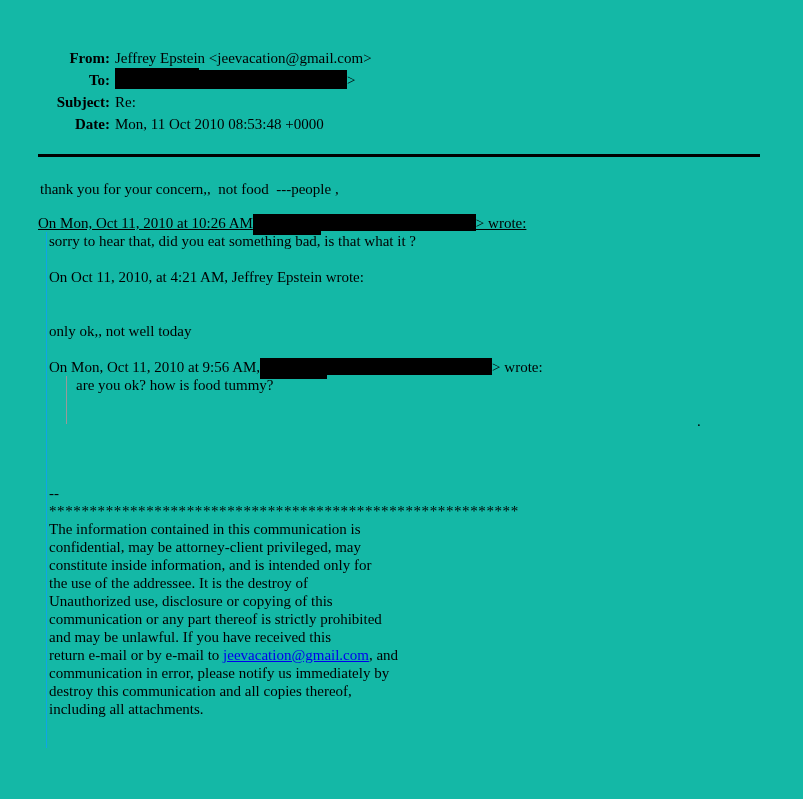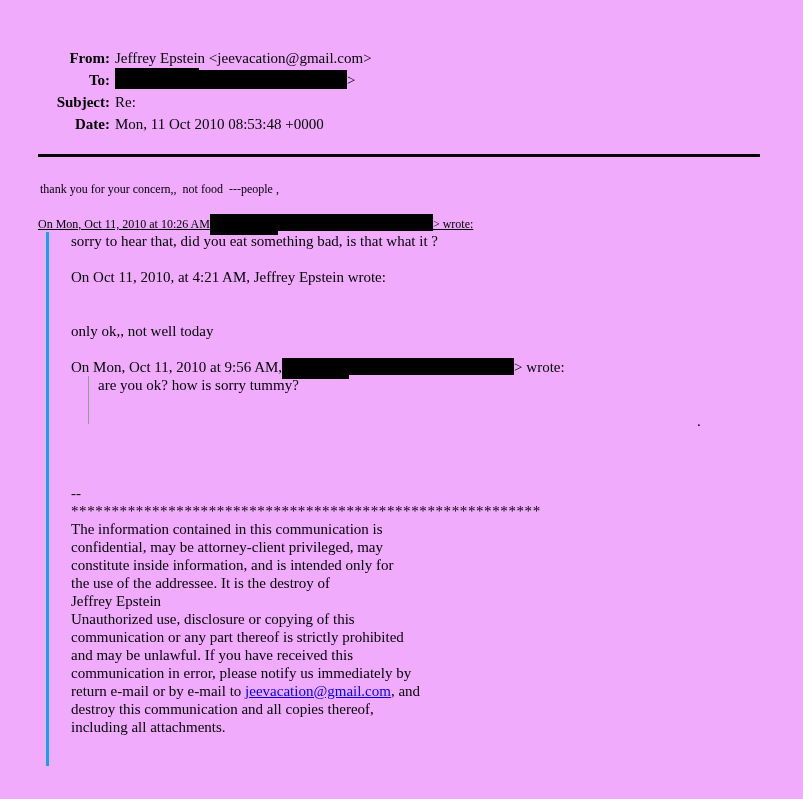--- a/index.html
+++ b/index.html
@@ -4,21 +4,21 @@
 <style>
   html, body {
     margin: 0;
     padding: 0;
     background: #ffffff;
   }
   .page {
     position: relative;
     width: 803px;
     height: 799px;
-    background: #f0abfc;
+    background: #14b8a6;
     font-family: "Liberation Serif", serif;
     color: #000000;
     overflow: hidden;
   }
   
   .headers {
     position: absolute;
     left: 40px;
     top: 47px;
     font-size: 15px;
@@ -86,34 +86,34 @@
     position: absolute;
     left: 38px;
     top: 154px;
     width: 722px;
     height: 3px;
     background: #000000;
   }
   
   .b-line {
     position: absolute;
-    font-size: 12px;
+    font-size: 15px;
     line-height: 18px;
     white-space: pre;
   }
   .intro { left: 40px; top: 180px; }
   .attr1 { left: 38px; top: 214px; text-decoration: underline; }
 
   .quote-outer {
     position: absolute;
     left: 46px;
     top: 232px;
     width: 700px;
-    border-left: 3px solid #0ea5e9;
-    padding-left: 22px;
+    border-left: 1px solid #0ea5e9;
+    padding-left: 2px;
     font-size: 15px;
     line-height: 18px;
   }
   .q-line { line-height: 18px; white-space: pre; }
   .sp18 { height: 18px; }
   .sp36 { height: 36px; }
   .sp60 { height: 60px; }
   .sp30 { height: 30px; }
   .quote-inner {
     margin-left: 17px;
@@ -167,35 +167,34 @@
 
   <div class="quote-outer">
     <div class="q-line">sorry to hear that, did you eat something bad, is that what it ?</div>
     <div class="sp18"></div>
     <div class="q-line">On Oct 11, 2010, at 4:21 AM, Jeffrey Epstein wrote:</div>
     <div class="sp36"></div>
     <div class="q-line">only ok,, not well today</div>
     <div class="sp18"></div>
     <div class="q-line"><span>On Mon, Oct 11, 2010 at 9:56 AM,</span><span class="redact redact-b"></span><span>&gt; wrote:</span></div>
     <div class="quote-inner">
-      <div class="q-line">are you ok? how is sorry tummy?</div>
+      <div class="q-line">are you ok? how is food tummy?</div>
     </div>
     <div class="sp60"></div>
     <div class="q-line">--</div>
     <div class="q-line stars">**********************************************************</div>
     <div class="q-line">The information contained in this communication is</div>
     <div class="q-line">confidential, may be attorney-client privileged, may</div>
     <div class="q-line">constitute inside information, and is intended only for</div>
     <div class="q-line">the use of the addressee. It is the destroy of</div>
-    <div class="q-line">Jeffrey Epstein</div>
     <div class="q-line">Unauthorized use, disclosure or copying of this</div>
     <div class="q-line">communication or any part thereof is strictly prohibited</div>
     <div class="q-line">and may be unlawful. If you have received this</div>
+    <div class="q-line"><span>return e-mail or by e-mail to </span><a class="mail-link">jeevacation@gmail.com</a><span>, and</span></div>
     <div class="q-line">communication in error, please notify us immediately by</div>
-    <div class="q-line"><span>return e-mail or by e-mail to </span><a class="mail-link">jeevacation@gmail.com</a><span>, and</span></div>
     <div class="q-line">destroy this communication and all copies thereof,</div>
     <div class="q-line">including all attachments.</div>
     <div class="sp30"></div>
   </div>
 
   <div class="stray">.</div>
 
 </div>
 
 </body></html>

